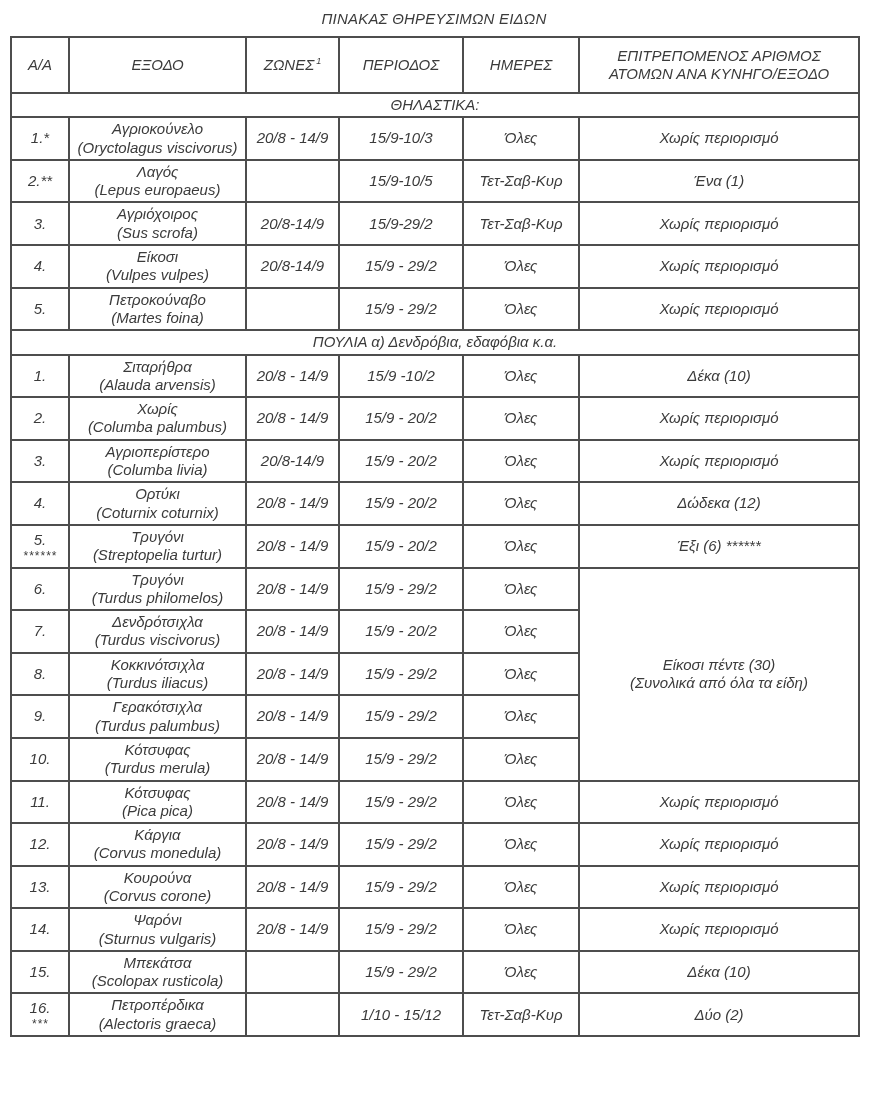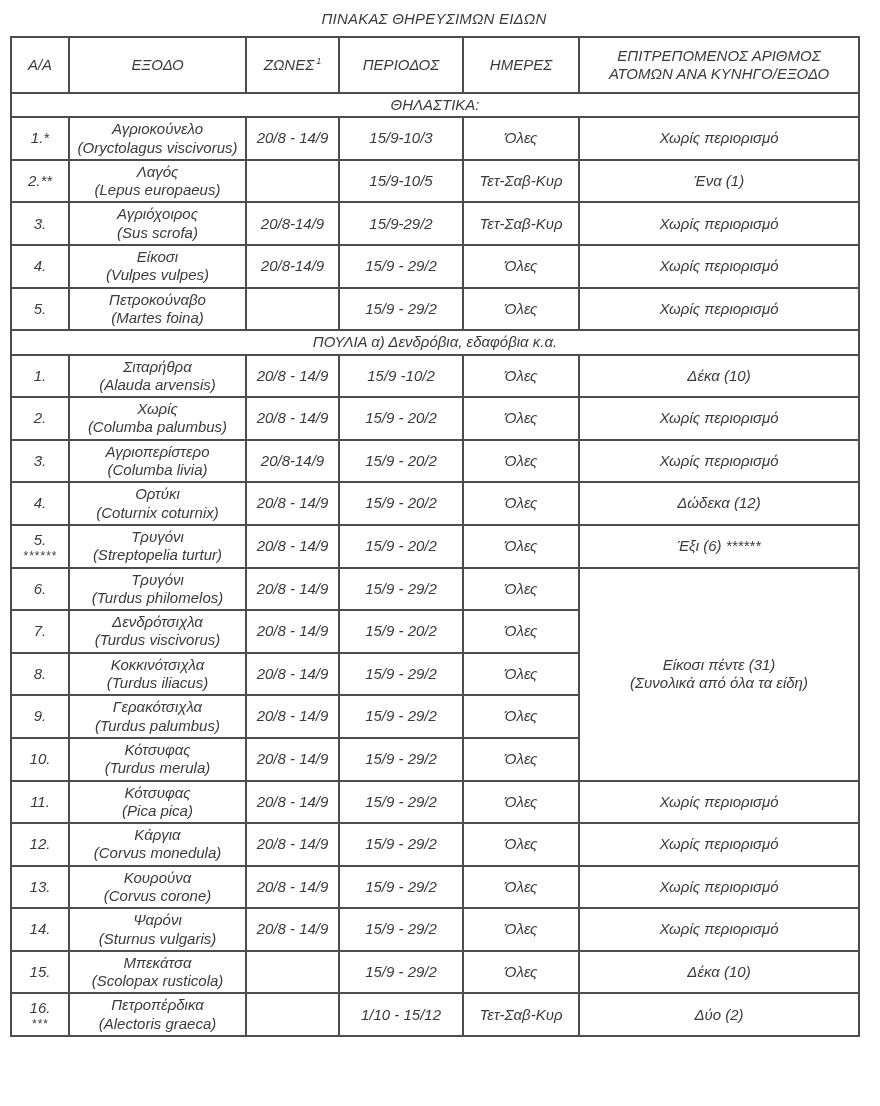--- a/index.html
+++ b/index.html
@@ -237,21 +237,21 @@
             <div>6.</div>
           </td>
           <td class="c-species">
             <div>Τρυγόνι</div>
             <div>(Turdus philomelos)</div>
           </td>
           <td class="c-zones">20/8 - 14/9</td>
           <td class="c-period">15/9 - 29/2</td>
           <td class="c-days">Όλες</td>
           <td class="c-limit" rowspan="5">
-            <div>Είκοσι πέντε (31)</div>
+            <div>Είκοσι πέντε (30)</div>
             <div>(Συνολικά από όλα τα είδη)</div>
           </td>
         </tr>
         <tr class="data-row">
           <td class="c-num">
             <div>7.</div>
           </td>
           <td class="c-species">
             <div>Δενδρότσιχλα</div>
             <div>(Turdus viscivorus)</div>

